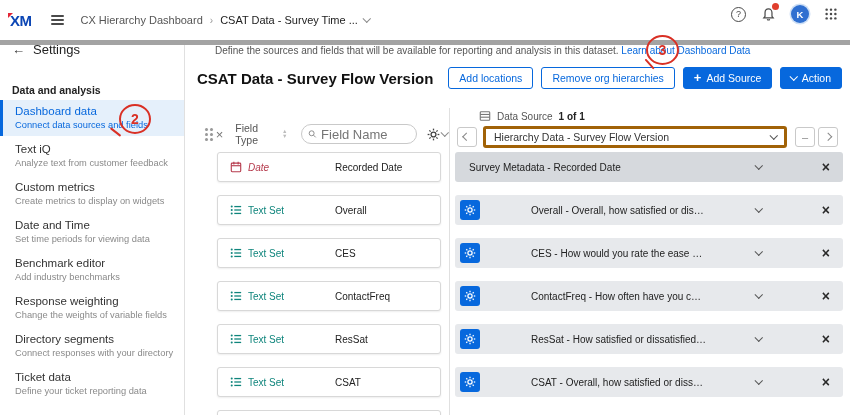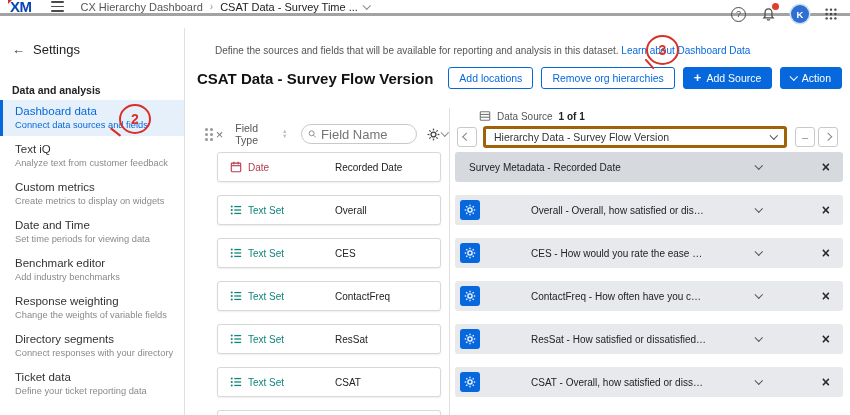--- a/index.html
+++ b/index.html
@@ -1,21 +1,21 @@
 <!DOCTYPE html>
 <html><head>
 <meta charset="utf-8">
 <style>
   * { margin:0; padding:0; box-sizing:border-box; }
   body { font-family:"Liberation Sans", sans-serif; background:#e9e9e9; }
   .screen { position:relative; width:850px; height:415px; background:#fff; overflow:hidden; }
 
   
-  .topbar { position:absolute; top:0; left:0; right:0; height:16px; background:#fff;
-            border-bottom:3px solid #a3a3a3; display:flex; align-items:center; z-index:5; }
+  .topbar { position:absolute; top:0; left:0; right:0; height:45px; background:#fff;
+            border-bottom:5px solid #a3a3a3; display:flex; align-items:center; z-index:5; }
   .xm-logo { position:relative; margin-left:10px; font-weight:bold; font-size:15px; color:#0b45b4;
              letter-spacing:-0.5px; cursor:pointer; }
   .xm-accent { position:absolute; left:-2px; top:1px; width:0; height:0;
                border-left:5px solid #e32636; border-bottom:5px solid transparent; }
   .hamburger { margin-left:16px; display:flex; flex-direction:column; gap:2.5px; cursor:pointer; padding:3px; }
   .hamburger span { width:13px; height:1.8px; background:#4a4a4a; border-radius:1px; }
   .breadcrumb { display:flex; align-items:center; margin-left:14px; font-size:11px; gap:7px; }
   .crumb-root { color:#555; cursor:pointer; }
   .crumb-sep { color:#999; font-size:10px; }
   .crumb-cur { color:#222; cursor:pointer; display:flex; align-items:center; gap:6px; }
@@ -81,21 +81,21 @@
   .search-box input { border:none; outline:none; font-size:13px; width:100%; margin-left:4px;
                       font-family:"Liberation Sans",sans-serif; color:#333; background:transparent; }
   .gear-btn { margin-left:10px; display:flex; align-items:center; gap:2px; color:#444; cursor:pointer; }
 
   .field-list { position:absolute; top:44px; left:0; right:0; bottom:0; overflow:hidden; }
   .field-card { position:relative; margin:0 6px 13px 20px; height:30px; background:#fff; border:1px solid #d8d8d8;
                 border-radius:3px; box-shadow:0 1px 2px rgba(0,0,0,0.07); display:flex; align-items:center;
                 cursor:pointer; }
   .field-card.partial { height:30px; margin-bottom:0; }
   .ftype { display:flex; align-items:center; gap:6px; margin-left:12px; font-size:10px; width:105px; }
-  .ftype.date { color:#b63b4d; }
+  .ftype.date { color:#b63b4d;font-style:italic; }
   .ftype.textset { color:#0f857c; }
   .fname { font-size:10px; color:#222; }
 
   .right-panel { position:absolute; left:270px; right:0; top:0; bottom:0; }
   .source-header { position:absolute; top:2px; left:24px; display:flex; align-items:center; gap:6px;
                    font-size:10px; color:#555; }
   .source-count { font-weight:bold; color:#222; }
   .source-controls { position:absolute; top:18px; left:2px; right:12px; height:22px; display:flex;
                      align-items:center; }
   .sq-btn { width:20px; height:20px; border:1px solid #c9c9c9; border-radius:3px; background:#fff;

